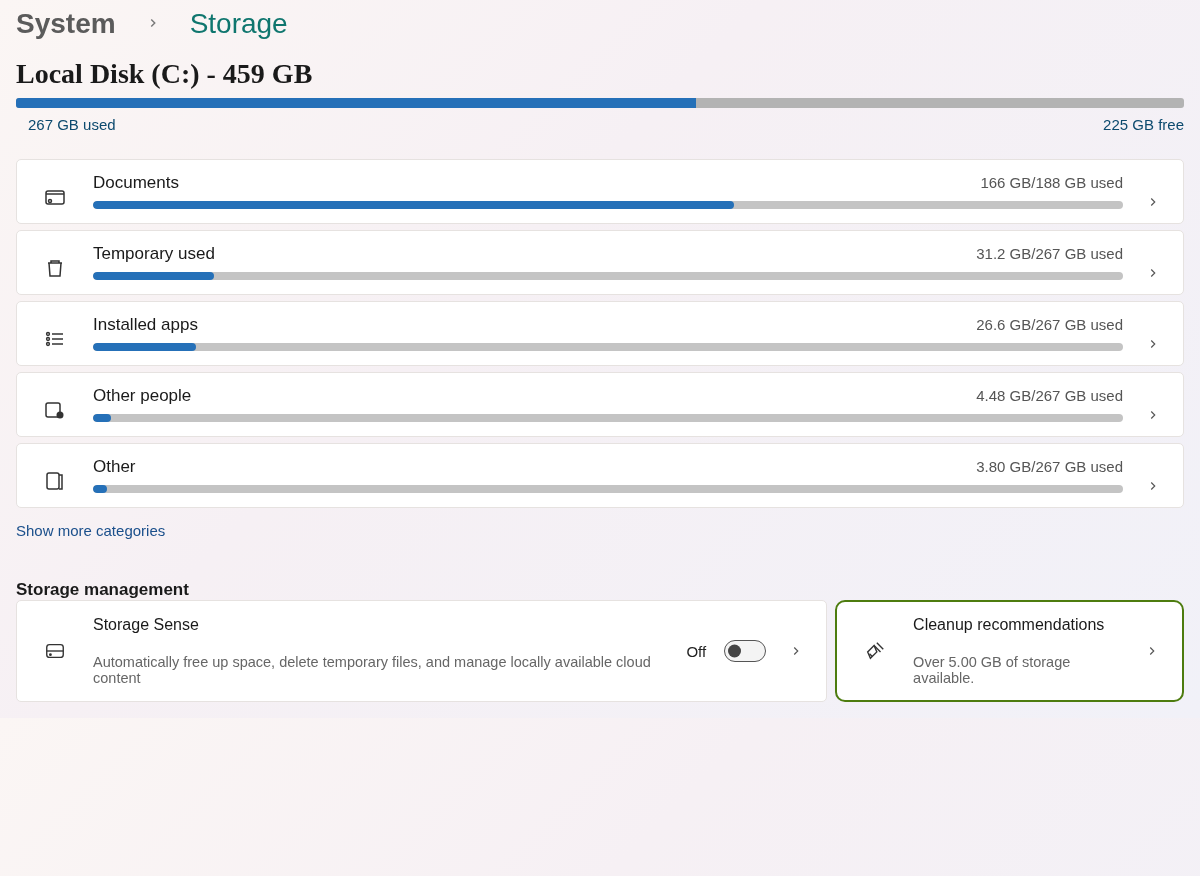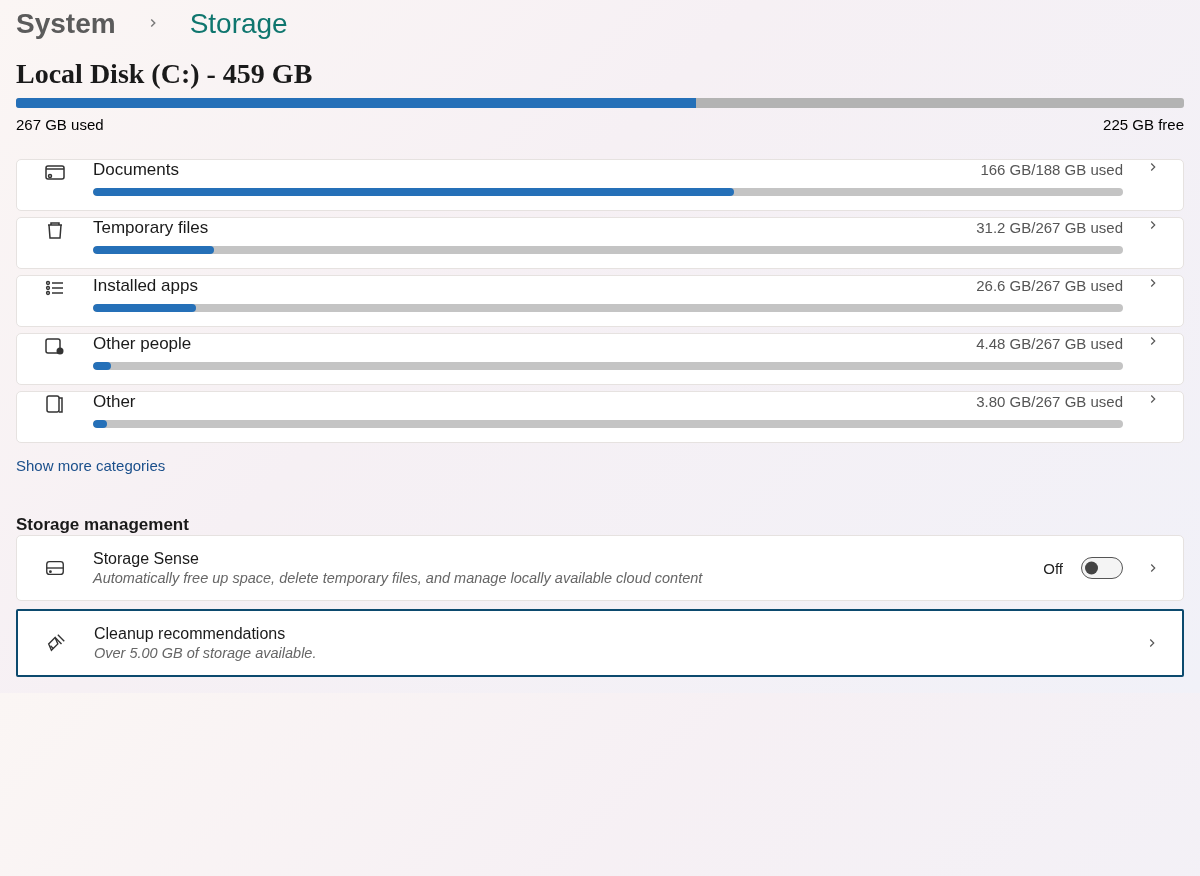--- a/index.html
+++ b/index.html
@@ -42,38 +42,39 @@
       overflow: hidden;
     }
     .disk-bar .fill {
       height: 100%;
       background: #2570b8;
     }
     .disk-stats {
       display: flex;
       justify-content: space-between;
       font-size: 15px;
-      color: #000000;
+      color: #0c4a6e;
       margin-top: 8px;
+      margin-left: 12px;
     }
 
     
     .cards {
       margin-top: 26px;
       display: flex;
       flex-direction: column;
       gap: 6px;
     }
     .card {
       background: #fff;
       border: 1px solid #e6e2e0;
       border-radius: 5px;
       display: flex;
-      align-items: flex-start;
-      padding: 0 18px 14px 18px;
+      align-items: flex-end;
+      padding: 13px 18px 14px 18px;
       gap: 18px;
     }
     .card .icon-slot {
       width: 40px;
       display: flex;
       justify-content: center;
       align-items: center;
       flex-shrink: 0;
     }
     .card .icon-slot svg { width: 24px; height: 24px; stroke: #333; fill: none; stroke-width: 1.5; }
@@ -119,41 +120,41 @@
     }
 
     
     .section-title {
       font-size: 17px;
       font-weight: 600;
       margin-top: 40px;
     }
     .mgmt-cards {
       display: flex;
-      flex-direction: column;
+      flex-direction: row;
       gap: 8px;
     }
     .mgmt-card {
       background: #fff;
       border: 1px solid #e6e2e0;
       border-radius: 5px;
       display: flex;
       align-items: center;
       padding: 14px 18px;
       gap: 18px;
     }
     .mgmt-card.highlight {
-      border: 2px solid #0c4a6e;
-      border-radius: 2px;
+      border: 2px solid #4d7c0f;
+      border-radius: 10px;
     }
     .mgmt-card .icon-slot { width: 40px; display: flex; justify-content: center; align-items: center; flex-shrink: 0; }
     .mgmt-card .icon-slot svg { width: 22px; height: 22px; stroke: #333; fill: none; stroke-width: 1.5; }
     .mgmt-card .body { flex: 1; }
     .mgmt-title { font-size: 16px; font-weight: 400; color: #1a1a1a; }
-    .mgmt-desc { font-size: 14.5px; color: #666; margin-top: 2px; font-style: italic; }
+    .mgmt-desc { font-size: 14.5px; color: #666; margin-top: 20px; }
     .toggle-wrap {
       display: flex;
       align-items: center;
       gap: 18px;
       flex-shrink: 0;
     }
     .toggle-label { font-size: 15px; color: #222; }
     .toggle {
       width: 42px;
       height: 22px;
@@ -271,21 +272,21 @@
       </div>
     </div>
     <div class="card">
       <div class="icon-slot">
         <svg viewBox="0 0 24 24">
           <use href="#ic-trash"></use>
         </svg>
       </div>
       <div class="body">
         <div class="cat-head">
-          <span class="cat-title">Temporary files</span>
+          <span class="cat-title">Temporary used</span>
           <span class="cat-usage">31.2 GB/267 GB used</span>
         </div>
         <div class="cat-bar">
           <div class="fill" style="width:11.7%"></div>
         </div>
       </div>
       <div class="chevron-slot">
         <svg viewBox="0 0 24 24">
           <use href="#ic-chevron"></use>
         </svg>

